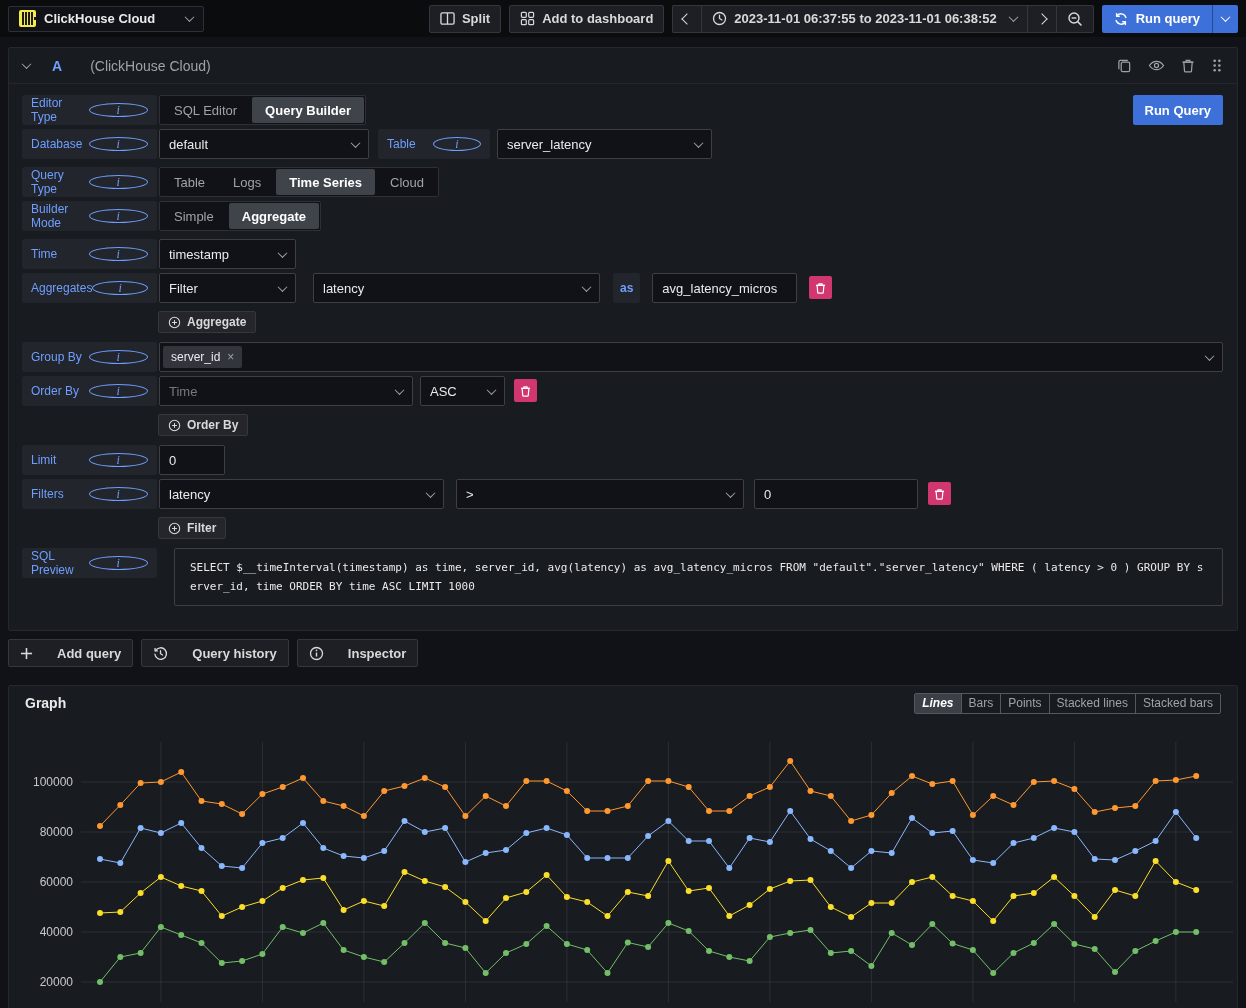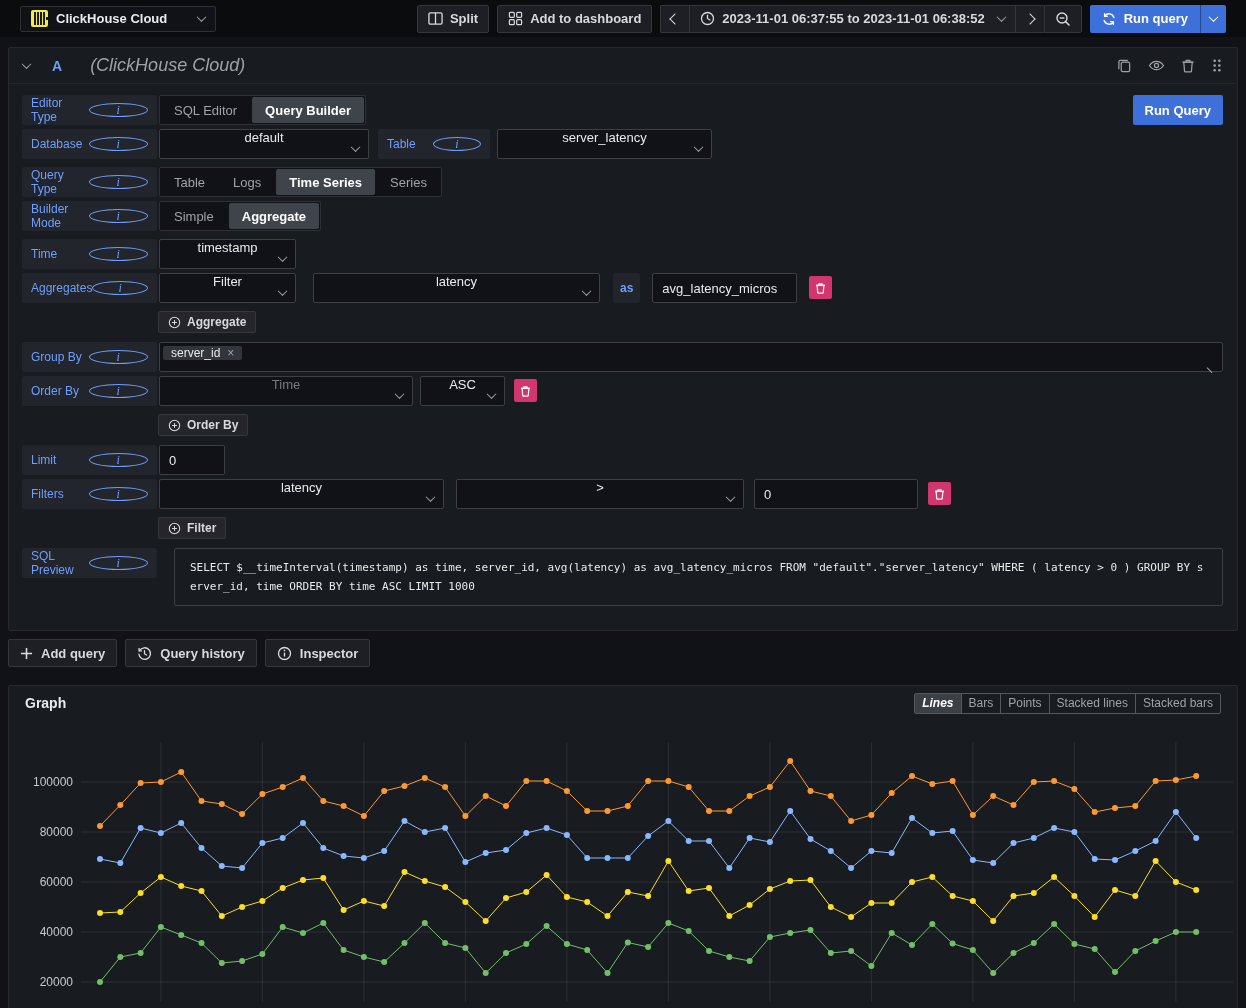--- a/index.html
+++ b/index.html
@@ -1,19 +1,19 @@
 <!DOCTYPE html>
 <html><head>
 <meta charset="utf-8">
 <style>
   * { box-sizing: border-box; margin: 0; padding: 0; }
   html,body { width:1246px; height:1008px; background:#111217; font-family:"Liberation Sans",sans-serif; color:#d8d9da; overflow:hidden; }
 
   
-  .topbar { height:37px; background:#0b0c0e; display:flex; align-items:center; padding:0 20px; }
+  .topbar { height:37px; background:#0b0c0e; display:flex; align-items:center; padding:0 8px; }
   .ds-picker { display:flex; align-items:center; gap:8px; height:26px; padding:0 10px; border:1px solid #2e3036; border-radius:2px; background:#111217; width:196px; cursor:pointer; }
   .ds-picker .name { font-size:13px; font-weight:700; color:#e9eaeb; flex:1; }
   .ch-logo { width:17px; height:17px; background:#f6e94a; border-radius:2px; position:relative; overflow:hidden; flex:0 0 auto; }
   .ch-logo i { position:absolute; top:2px; bottom:2px; width:2px; background:#1b1b1b; }
   .ch-logo i:nth-child(1){left:2.5px}.ch-logo i:nth-child(2){left:5.5px}.ch-logo i:nth-child(3){left:8.5px}.ch-logo i:nth-child(4){left:11.5px}
   .ch-logo i:nth-child(5){left:14.5px; top:7px; bottom:7px;}
   .topbar .spacer { flex:1; }
   .tb-btn { display:flex; align-items:center; gap:7px; height:28px; padding:0 10px; background:#1d1f24; border:1px solid #34363b; border-radius:2px; font-size:13px; font-weight:700; color:#d8d9da; cursor:pointer; }
   .tb-btn + .tb-btn { margin-left:8px; }
   .time-group { display:flex; margin-left:8px; }
@@ -27,46 +27,46 @@
   .caret { width:7px; height:7px; border-right:1.6px solid #9fa2a8; border-bottom:1.6px solid #9fa2a8; transform:rotate(45deg) translate(-1px,-1px); display:inline-block; }
   .caret.white { border-color:#fff; }
   .chev-l { width:8px; height:8px; border-left:1.8px solid #d8d9da; border-bottom:1.8px solid #d8d9da; transform:rotate(45deg); display:inline-block; }
   .chev-r { width:8px; height:8px; border-right:1.8px solid #d8d9da; border-top:1.8px solid #d8d9da; transform:rotate(45deg); display:inline-block; }
 
   
   .page { padding:10px 8px 0 8px; }
   .panel { background:#181b1f; border:1px solid #26282d; border-radius:2px; }
   .q-header { height:36px; display:flex; align-items:center; padding:0 14px; border-bottom:1px solid #24262b; }
   .q-header .refid { color:#6e9fff; font-weight:700; font-size:14px; margin:0 28px 0 22px; }
-  .q-header .hint { color:#9fa2a8; font-style:italic; font-size:18px; }
+  .q-header .hint { color:#9fa2a8; font-size:14px; }
   .q-header .hicons { margin-left:auto; display:flex; align-items:center; gap:16px; }
   .q-header .hicons svg { display:block; cursor:pointer; }
   .q-body { padding:1px 14px 20px 13px; }
 
   .row { display:flex; align-items:flex-start; margin-bottom:4px; }
   .lbl { width:135px; min-width:135px; height:30px; background:#22252b; border-radius:2px; display:flex; align-items:center; padding:0 9px; margin-right:1px; }
   .lbl span { color:#6e9fff; font-size:12px; font-weight:400; flex:1; }
   .info { width:14px; height:14px; border:1.2px solid #6e9fff; border-radius:50%; color:#6e9fff; font-size:9.5px; font-weight:700; display:flex; align-items:center; justify-content:center; font-style:italic; font-family:"Liberation Serif",serif; }
   .seg { display:flex; background:#111217; border:1px solid #2e3036; border-radius:2px; height:30px; overflow:hidden; }
   .seg .opt { padding:0 14px; display:flex; align-items:center; font-size:13px; color:#9fa2a8; cursor:pointer; white-space:nowrap; }
   .seg .opt.active { background:#3f434a; color:#fff; font-weight:700; border-radius:2px; margin:1px; padding:0 13px; }
-  .sel { height:30px; background:#111217; border:1px solid #3d3f45; border-radius:2px; display:flex; align-items:center; padding:0 9px; font-size:13px; color:#e9eaeb; cursor:pointer;flex-direction:column; }
+  .sel { height:30px; background:#111217; border:1px solid #3d3f45; border-radius:2px; display:flex; align-items:center; padding:0 9px; font-size:13px; color:#e9eaeb; cursor:pointer; }
   .sel .caret { margin-left:auto; }
   .sel.ph { color:#75787f; }
   .inp { height:30px; background:#111217; border:1px solid #3d3f45; border-radius:2px; padding:4px 9px; font-size:13px; color:#e9eaeb; display:flex; align-items:center; }
   .chip-as { height:30px; min-width:27px; background:#22252b; border-radius:2px; color:#6e9fff; font-size:12px; font-weight:700; display:flex; align-items:center; justify-content:center; padding:0 7px; }
   .btn-danger { width:23px; height:23px; margin-top:3px; background:#d2366e; border-radius:2px; display:flex; align-items:center; justify-content:center; cursor:pointer; }
   .btn-add { height:22px; display:inline-flex; align-items:center; gap:6px; padding:0 9px; background:#24262c; border:1px solid #35373c; border-radius:2px; color:#d8d9da; font-size:12px; font-weight:700; cursor:pointer; }
   .sub-row { margin:8px 0 9px 136px; }
   .tag { height:22px; display:inline-flex; align-items:center; gap:7px; padding:0 8px; background:#32353b; border-radius:2px; font-size:12px; color:#e9eaeb; margin:3px 0 0 3px; cursor:pointer; }
   .tag .x { color:#9fa2a8; font-size:12px; }
   .sql-box { flex:1; border:1px solid #3d3f45; border-radius:2px; padding:9px 15px; font-family:"DejaVu Sans Mono",monospace; font-size:11px; line-height:19px; color:#e9eaeb; word-break:break-all; background:#181b1f; min-height:55px; }
 
   .actions { display:flex; gap:8px; margin-top:8px; padding-left:0; }
-  .act-btn { height:28px; display:inline-flex; align-items:center; gap:8px; padding:0 11px; background:#1d1f24; border:1px solid #35373c; border-radius:2px; color:#d8d9da; font-size:13px; font-weight:700; cursor:pointer; }
+  .act-btn { height:28px; display:inline-flex; align-items:center; gap:24px; padding:0 11px; background:#1d1f24; border:1px solid #35373c; border-radius:2px; color:#d8d9da; font-size:13px; font-weight:700; cursor:pointer; }
 
   
   .graph-panel { margin-top:18px; height:368px; position:relative; }
   .g-header { height:34px; display:flex; align-items:center; padding:0 16px 0 16px; }
   .g-title { font-size:14px; font-weight:700; color:#e9eaeb; }
   .g-tabs { margin-left:auto; display:flex; border:1px solid #55585e; border-radius:2px; height:21px; }
   .g-tab { padding:0 7px; font-size:12px; color:#9fa2a8; display:flex; align-items:center; cursor:pointer; border-left:1px solid #55585e; white-space:nowrap; }
   .g-tab:first-child { border-left:none; }
   .g-tab.active { background:#3b3f46; color:#fff; font-weight:700;font-style:italic; }
   #chart { position:absolute; left:0; top:0; }
@@ -215,21 +215,21 @@
 
       <div class="row" style="margin-top:8px">
         <div class="lbl">
             <span>Query Type</span>
             <span class="info">i</span>
           </div>
         <div class="seg" style="margin-left:1px">
           <div class="opt">Table</div>
           <div class="opt">Logs</div>
           <div class="opt active">Time Series</div>
-          <div class="opt">Series</div>
+          <div class="opt">Cloud</div>
         </div>
       </div>
 
       <div class="row">
         <div class="lbl">
             <span>Builder Mode</span>
             <span class="info">i</span>
           </div>
         <div class="seg" style="margin-left:1px">
           <div class="opt">Simple</div>

